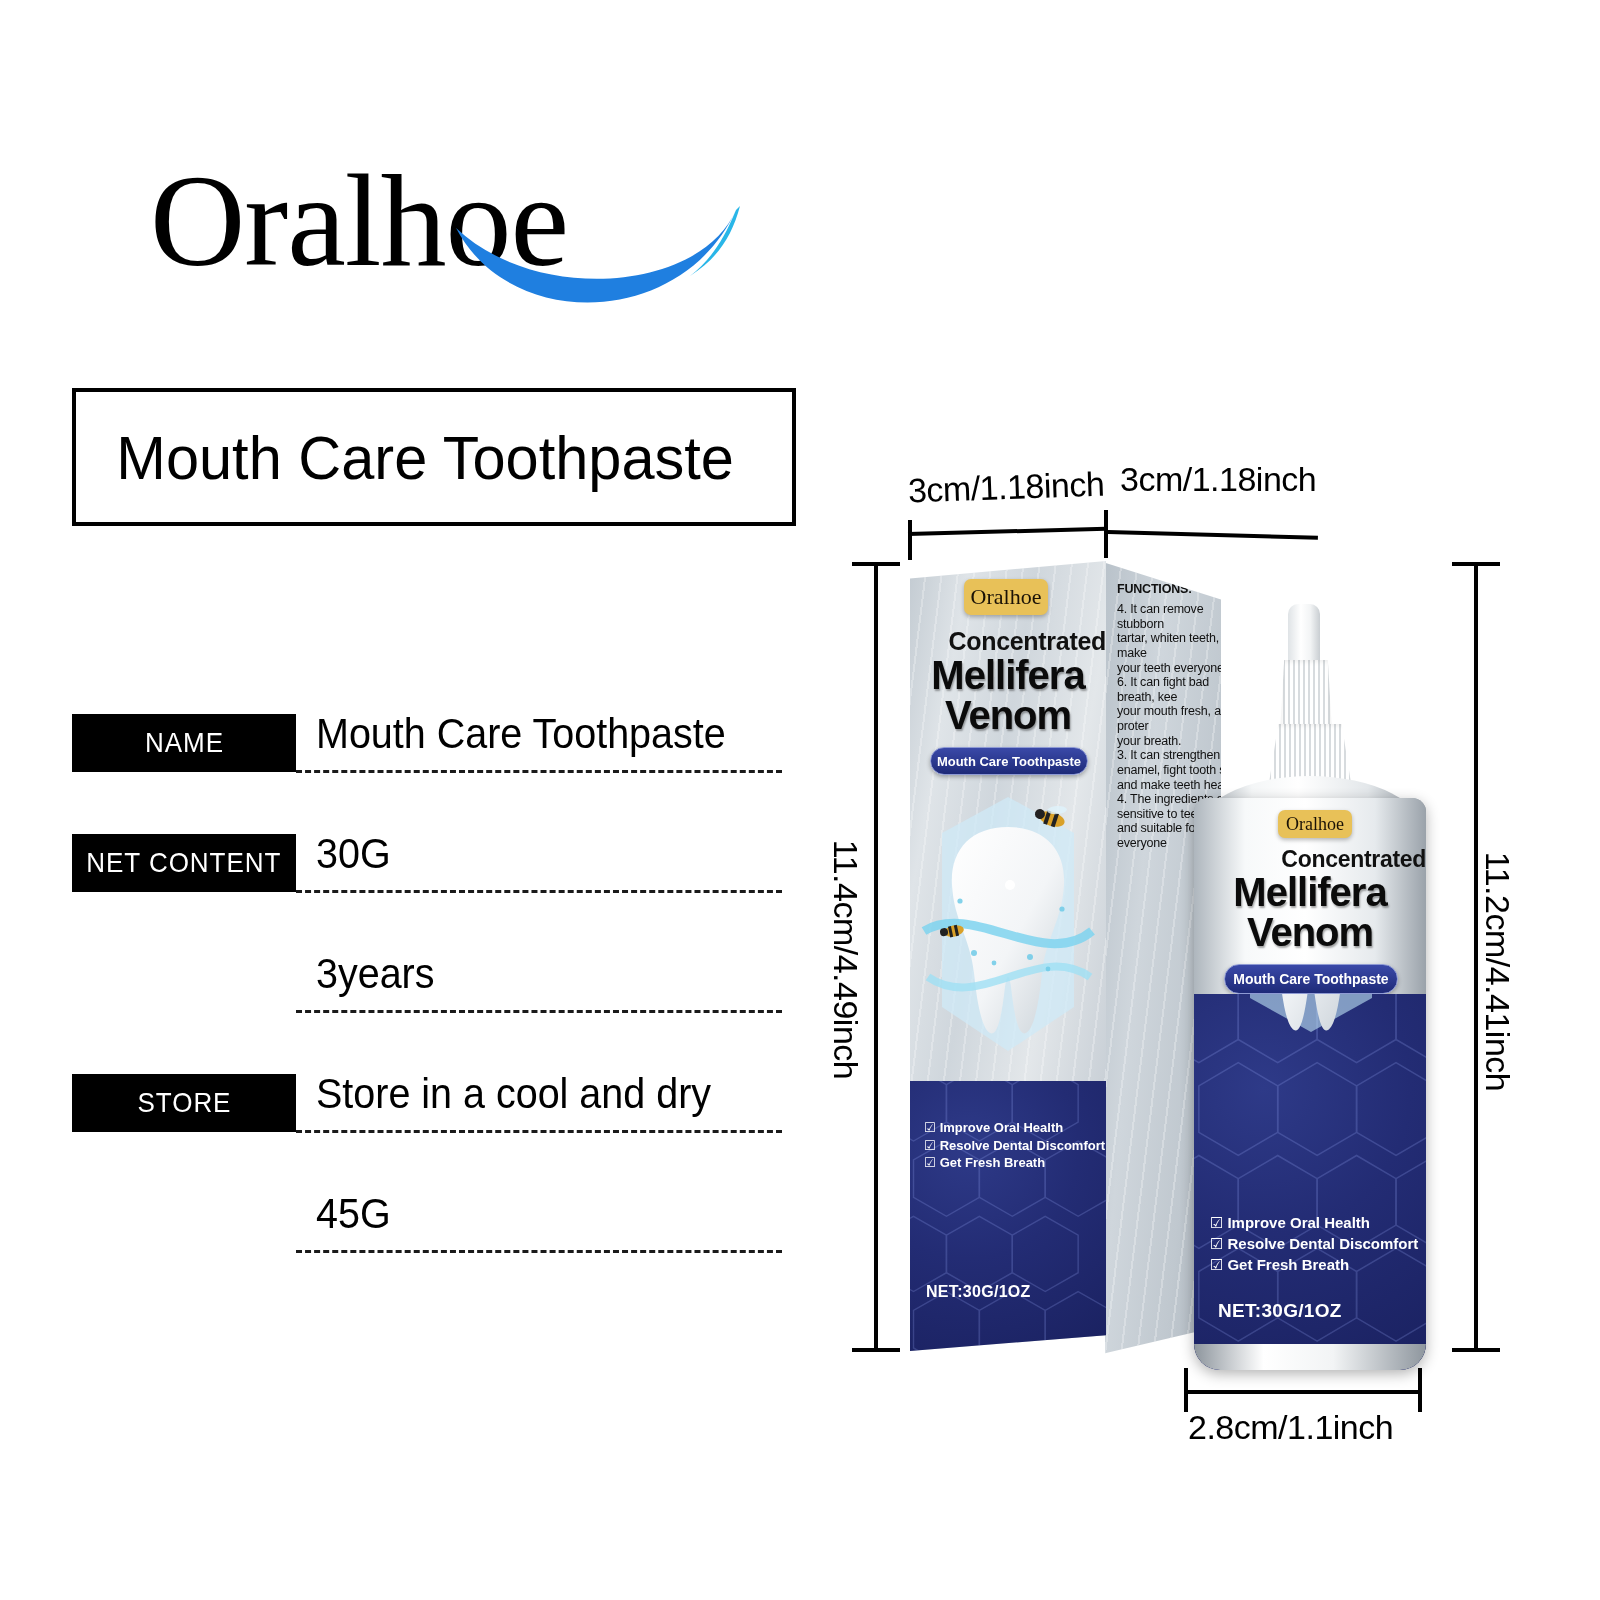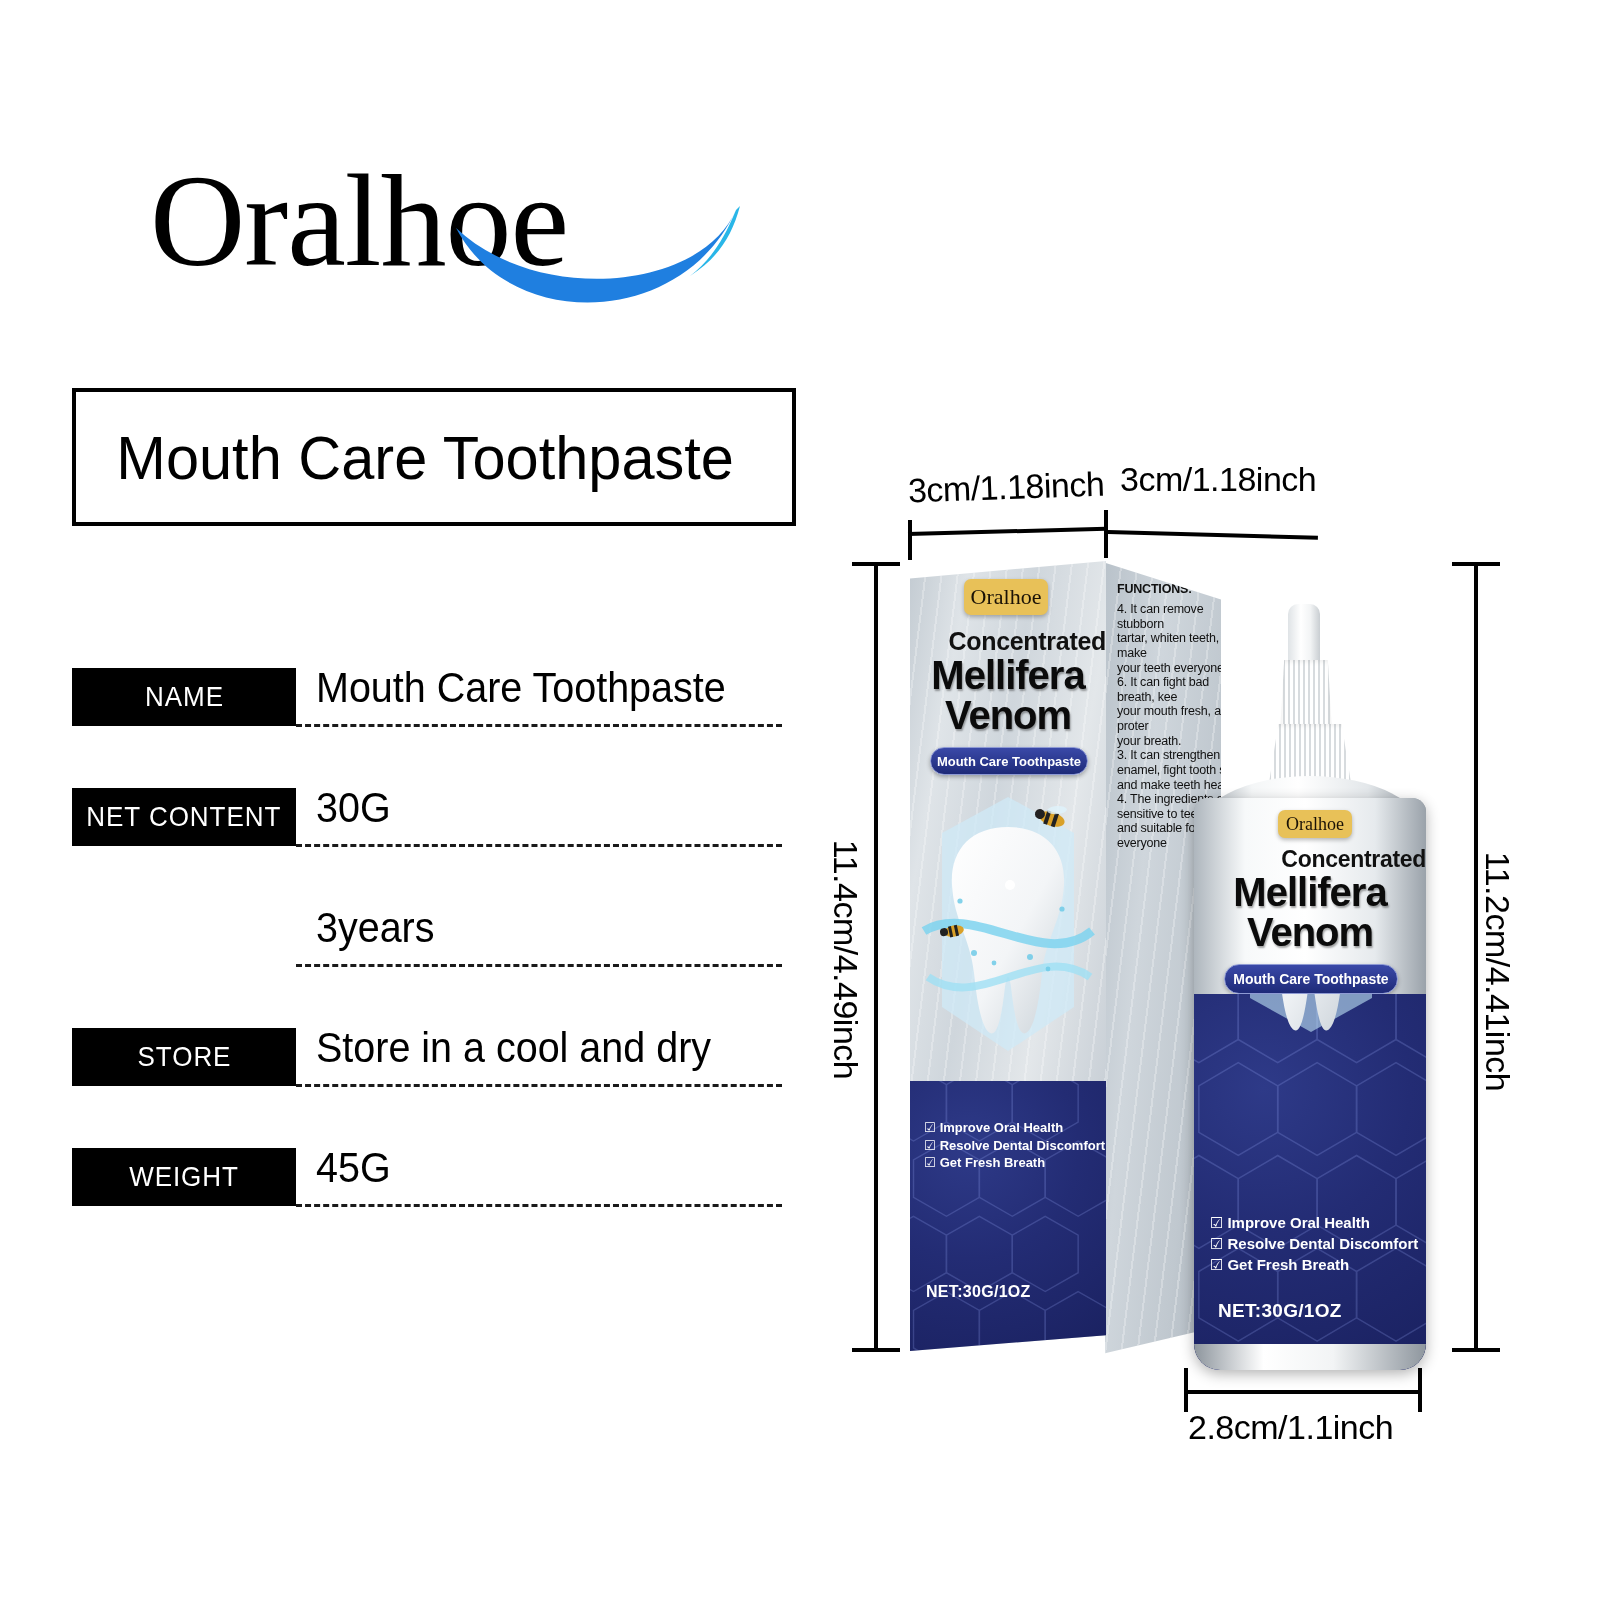--- a/index.html
+++ b/index.html
@@ -12,21 +12,21 @@
               font-size:132px;line-height:1;letter-spacing:-1px;color:#000;
               position:absolute;left:0;top:0;}
   #logo .swoosh{position:absolute;left:300px;top:45px;width:300px;height:120px;}
 
   #title-box{position:absolute;left:72px;top:388px;width:724px;height:138px;
              border:4px solid #000;box-sizing:border-box;
              display:flex;align-items:center;}
   #title-box .t{font-size:62px;padding-left:42px;letter-spacing:0px;
                 transform:scaleX(.96);transform-origin:left center;white-space:nowrap;}
 
-  #spec{position:absolute;left:72px;top:668px;width:710px;}
+  #spec{position:absolute;left:72px;top:714px;width:710px;}
   .row{position:relative;height:120px;}
   .chip{position:absolute;left:0;top:0;width:224px;height:58px;background:#000;
         display:flex;align-items:center;justify-content:center;}
   .chip span{color:#fff;font-size:28px;letter-spacing:1px;transform:scaleX(.93);
              white-space:nowrap;}
   .val{position:absolute;left:244px;top:-4px;font-size:42px;white-space:nowrap;
        transform:scaleX(.94);transform-origin:left top;letter-spacing:0px;}
   .dash{position:absolute;left:224px;top:56px;width:486px;height:0;
         border-top:3px dashed #1a1a1a;}
 
@@ -133,23 +133,20 @@
     <div class="dash"></div>
   </div>
   <div class="row">
     <div class="chip">
         <span>STORE</span>
       </div>
     <div class="val">Store in a cool and dry</div>
     <div class="dash"></div>
   </div>
   <div class="row">
-    <div class="chip">
-        <span>WEIGHT</span>
-      </div>
     <div class="val">45G</div>
     <div class="dash"></div>
   </div>
 </div>
 
 <div id="scene">
 
   <div class="dimtxt" style="left:118px;top:28px;transform:rotate(-2deg);">3cm/1.18inch</div>
   <div class="blk" style="left:118px;top:80px;width:4px;height:40px;"></div>
   <div class="blk" style="left:118px;top:92px;width:198px;height:4px;transform:rotate(-1.5deg);transform-origin:left center;"></div>

